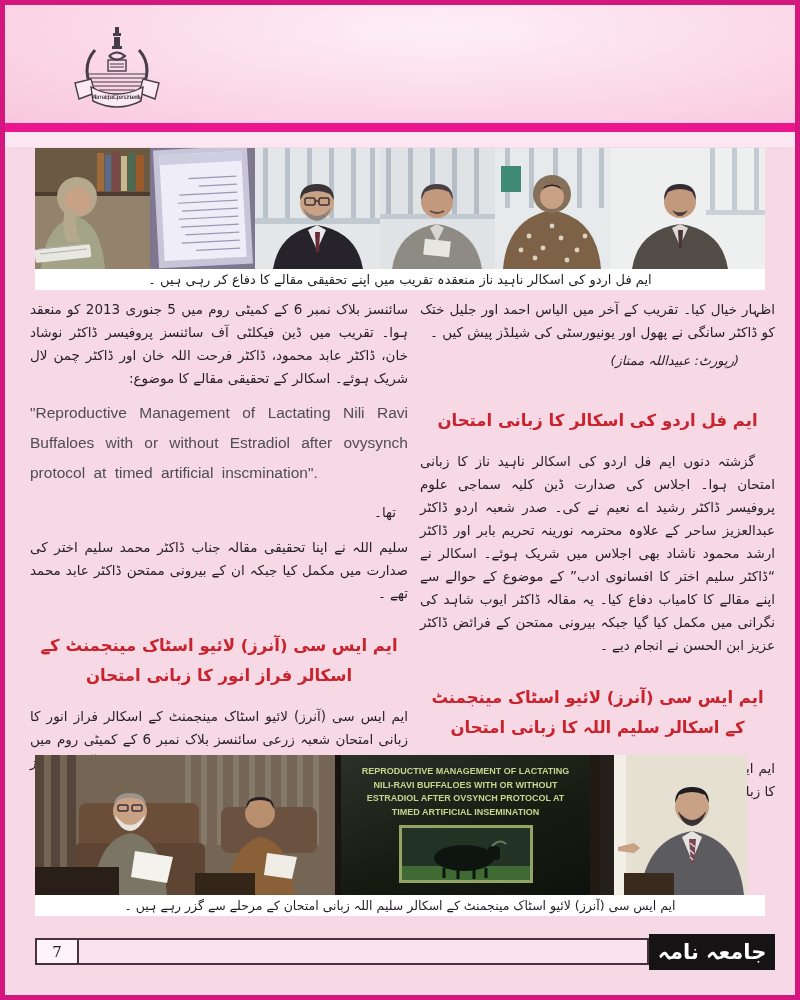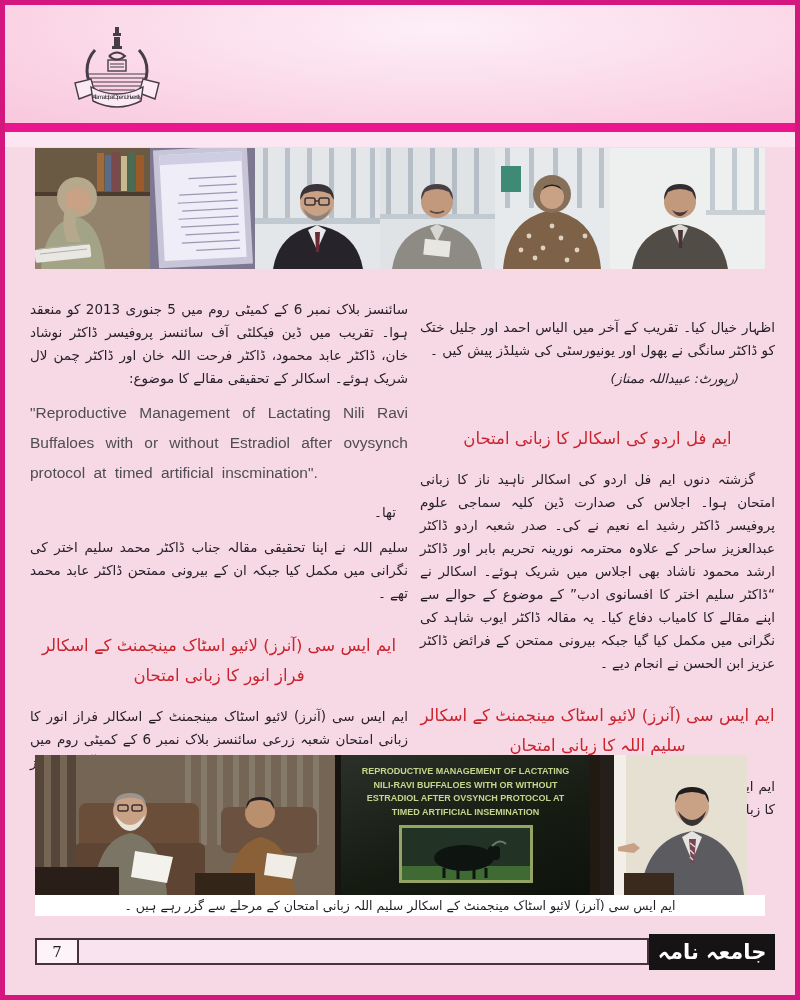--- a/index.html
+++ b/index.html
@@ -24,29 +24,29 @@
     position:absolute;background:#ffffff;direction:rtl;text-align:center;
     color:#241d26;font-size:13px;overflow:hidden;white-space:nowrap;
   }
   .cap-top{left:30px;top:264px;width:730px;height:21px;line-height:21px;}
   .photo-bottom{left:30px;top:750px;width:712px;height:140px;}
   .cap-bottom{left:30px;top:890px;width:730px;height:21px;line-height:21px;font-size:12.5px;}
   .cell{position:relative;height:100%;overflow:hidden;}
   .cell svg{display:block;width:100%;height:100%;}
   
   .col{position:absolute;direction:rtl;color:#261f28;}
-  .col-right{left:415px;top:311px;width:355px;}
+  .col-right{left:415px;top:293px;width:355px;}
   .col-left{left:25px;top:293px;width:378px;}
   .upara{
     font-size:13.5px;line-height:23px;text-align:justify;margin:0 0 2px 0;
   }
   .upara.indent{text-indent:20px;}
   .report-line{font-size:13px;line-height:22px;text-align:right;margin:6px 36px 0 0;font-style:italic;}
   .headline{
-    color:#c9242e;font-weight:normal;font-size:16.5px;line-height:30px;
+    color:#c9242e;font-weight:bold;font-size:16.5px;line-height:30px;
     text-align:center;margin:26px 0 14px 0;
   }
   .eng-quote{
     direction:ltr;color:#4e4e52;font-size:15.5px;line-height:30px;
     text-align:justify;word-spacing:4px;margin:8px 0 2px 0;
     font-family:"Liberation Sans","DejaVu Sans",sans-serif;
   }
   .tha-line{font-size:13.5px;line-height:24px;text-align:right;margin:12px;}
   
   .slide{
@@ -247,35 +247,36 @@
         <rect x="96" y="62" width="59" height="5" fill="#c9d0d6"></rect>
         <path d="M22 121 Q28 82 70 76 Q112 82 118 121 Z" fill="#514c46"></path>
         <path d="M62 80 L70 76 L78 80 L70 98 Z" fill="#dcdad4"></path>
         <path d="M68 82 L73 82 L72 100 L69 100 Z" fill="#4a3238"></path>
         <circle cx="70" cy="54" r="16" fill="#c2997c"></circle>
         <path d="M54 52 Q54 36 70 36 Q86 36 86 52 L82 44 Q70 38 58 44 Z" fill="#332c30"></path>
         <path d="M62 62 q8 5 16 0 q-4 6 -8 6 q-4 0 -8 -6" fill="#443a3a"></path>
       </svg>
     </div>
   </div>
+  <div class="caption-strip cap-top">ایم فل اردو کی اسکالر ناہید ناز منعقدہ تقریب میں اپنے تحقیقی مقالے کا دفاع کر رہی ہیں ۔</div>
 
   <div class="col col-right">
     <p class="upara">اظہار خیال کیا۔ تقریب کے آخر میں الیاس احمد اور جلیل ختک کو ڈاکٹر سانگی نے پھول اور یونیورسٹی کی شیلڈز پیش کیں ۔</p>
     <p class="report-line">(رپورٹ: عبیداللہ ممتاز)</p>
     <h2 class="headline" style="margin-top:34px">ایم فل اردو کی اسکالر کا زبانی امتحان</h2>
     <p class="upara indent">گزشتہ دنوں ایم فل اردو کی اسکالر ناہید ناز کا زبانی امتحان ہوا۔ اجلاس کی صدارت ڈین کلیہ سماجی علوم پروفیسر ڈاکٹر رشید اے نعیم نے کی۔ صدر شعبہ اردو ڈاکٹر عبدالعزیز ساحر کے علاوہ محترمہ نورینہ تحریم بابر اور ڈاکٹر ارشد محمود ناشاد بھی اجلاس میں شریک ہوئے۔ اسکالر نے “ڈاکٹر سلیم اختر کا افسانوی ادب” کے موضوع کے حوالے سے اپنے مقالے کا کامیاب دفاع کیا۔ یہ مقالہ ڈاکٹر ایوب شاہد کی نگرانی میں مکمل کیا گیا جبکہ بیرونی ممتحن کے فرائض ڈاکٹر عزیز ابن الحسن نے انجام دیے ۔</p>
     <h2 class="headline">ایم ایس سی (آنرز) لائیو اسٹاک مینجمنٹ کے اسکالر سلیم اللہ کا زبانی امتحان</h2>
     <p class="upara">ایم ایس سی (آنرز) لائیو اسٹاک مینجمنٹ کے اسکالر سلیم اللہ کا زبانی امتحان شعبہ زرعی</p>
   </div>
 
   <div class="col col-left">
     <p class="upara">سائنسز بلاک نمبر 6 کے کمیٹی روم میں 5 جنوری 2013 کو منعقد ہوا۔ تقریب میں ڈین فیکلٹی آف سائنسز پروفیسر ڈاکٹر نوشاد خان، ڈاکٹر عابد محمود، ڈاکٹر فرحت اللہ خان اور ڈاکٹر چمن لال شریک ہوئے۔ اسکالر کے تحقیقی مقالے کا موضوع:</p>
     <p class="eng-quote">"Reproductive Management of Lactating Nili Ravi Buffaloes with or without Estradiol after ovysynch protocol at timed artificial inscmination".</p>
     <p class="tha-line">تھا۔</p>
-    <p class="upara">سلیم اللہ نے اپنا تحقیقی مقالہ جناب ڈاکٹر محمد سلیم اختر کی نگرانی میں مکمل کیا جبکہ ان کے بیرونی ممتحن ڈاکٹر عابد محمد تھے ۔</p>
+    <p class="upara">سلیم اللہ نے اپنا تحقیقی مقالہ جناب ڈاکٹر محمد سلیم اختر کی صدارت میں مکمل کیا جبکہ ان کے بیرونی ممتحن ڈاکٹر عابد محمد تھے ۔</p>
     <h2 class="headline">ایم ایس سی (آنرز) لائیو اسٹاک مینجمنٹ کے اسکالر فراز انور کا زبانی امتحان</h2>
     <p class="upara">ایم ایس سی (آنرز) لائیو اسٹاک مینجمنٹ کے اسکالر فراز انور کا زبانی امتحان شعبہ زرعی سائنسز بلاک نمبر 6 کے کمیٹی روم میں 8 جنوری 2013 کو منعقد ہوا۔ تقریب میں ڈین فیکلٹی آف سائنسز پروفیسر ڈاکٹر نوشاد خان، ڈاکٹر محمد ارشد اقبال، ڈاکٹر</p>
   </div>
 
   <div class="photo-strip photo-bottom">
     <div class="cell" style="width:300px">
       <svg viewBox="0 0 300 140" preserveAspectRatio="none">
         <rect width="300" height="140" fill="#756555"></rect>
         <g fill="#554639">
             <rect x="0" width="9" height="140"></rect>

